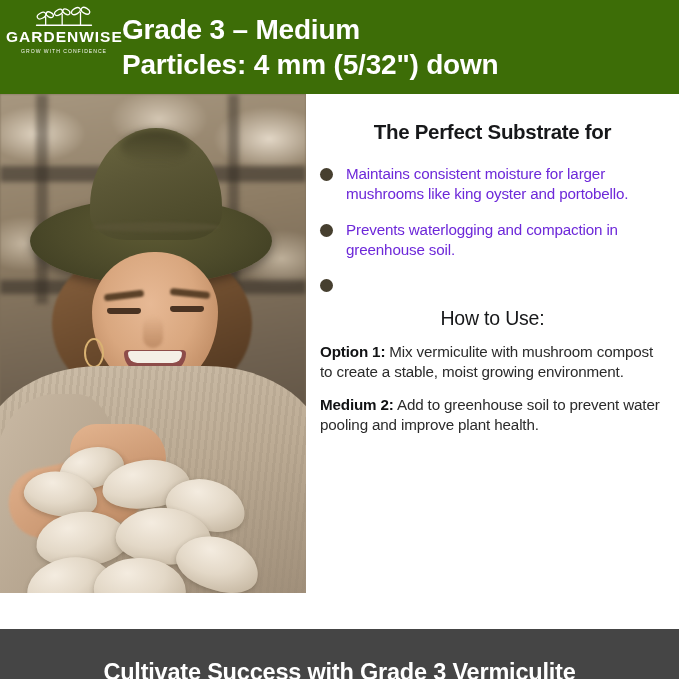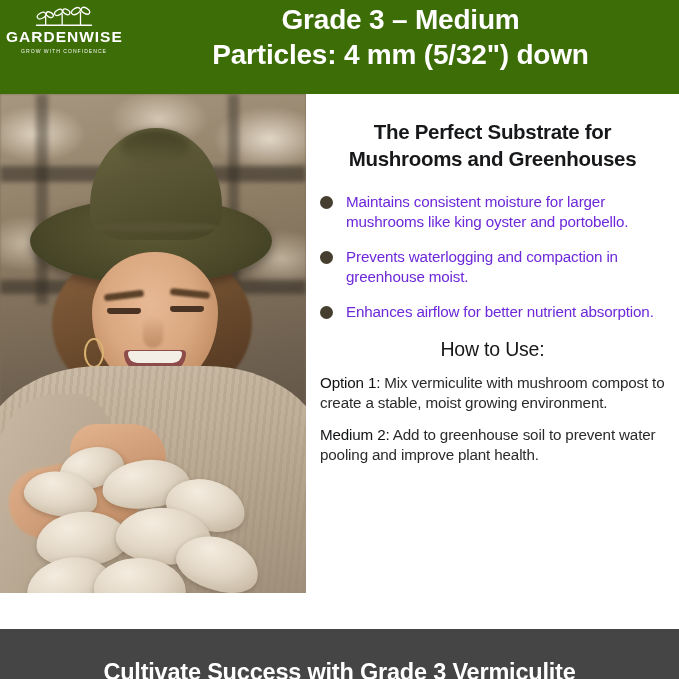--- a/index.html
+++ b/index.html
@@ -53,23 +53,23 @@
     font-size: 5.1px;
     letter-spacing: 1.0px;
     color: #ffffff;
     margin-top: 3px;
     white-space: nowrap;
     opacity: .95;
   }
   .header-titles {
     position: absolute;
     left: 122px;
-    top: 2px;
+    top: 12px;
     width: 557px;
-    text-align: center;
+    text-align: left;
     color: #ffffff;
   }
   .header-line1 {
     font-size: 28px;
     font-weight: bold;
     line-height: 1.26;
     letter-spacing: -0.2px;
     white-space: nowrap;
   }
   .header-line2 {
@@ -312,21 +312,21 @@
     letter-spacing: -0.2px;
   }
   .option {
     margin: 12px 14px 0 14px;
     font-size: 15.2px;
     line-height: 1.33;
     color: #2b2b2b;
     letter-spacing: -0.15px;
   }
   .option .lead {
-    font-weight: normal;
+    font-weight: bold;
     color: #111214;
   }
 
   
   .footer {
     position: absolute;
     left: 0;
     top: 593px;
     width: 679px;
     height: 86px;
@@ -419,35 +419,33 @@
       <div class="cap" style="left:28px;  top:156px; width:78px; height:50px; transform:rotate(-20deg);"></div>
 
     </div>
 
   </div>
 
   <div class="panel">
 
     <div class="panel-title">
       <div>The Perfect Substrate for</div>
-      <div>Mushrooms and Greenhouses</div>
     </div>
 
     <ul class="bullets">
       <li class="bullet">
         <span class="bullet-dot"></span>
         <span class="bullet-text">Maintains consistent moisture for larger mushrooms like king oyster and portobello.</span>
       </li>
       <li class="bullet">
         <span class="bullet-dot"></span>
-        <span class="bullet-text">Prevents waterlogging and compaction in greenhouse moist.</span>
+        <span class="bullet-text">Prevents waterlogging and compaction in greenhouse soil.</span>
       </li>
       <li class="bullet">
         <span class="bullet-dot"></span>
-        <span class="bullet-text">Enhances airflow for better nutrient absorption.</span>
       </li>
     </ul>
 
     <div class="howto-title">How to Use:</div>
 
     <p class="option">
       <span class="lead">Option 1:</span><span> Mix vermiculite with mushroom compost to create a stable, moist growing environment.</span>
     </p>
 
     <p class="option">

